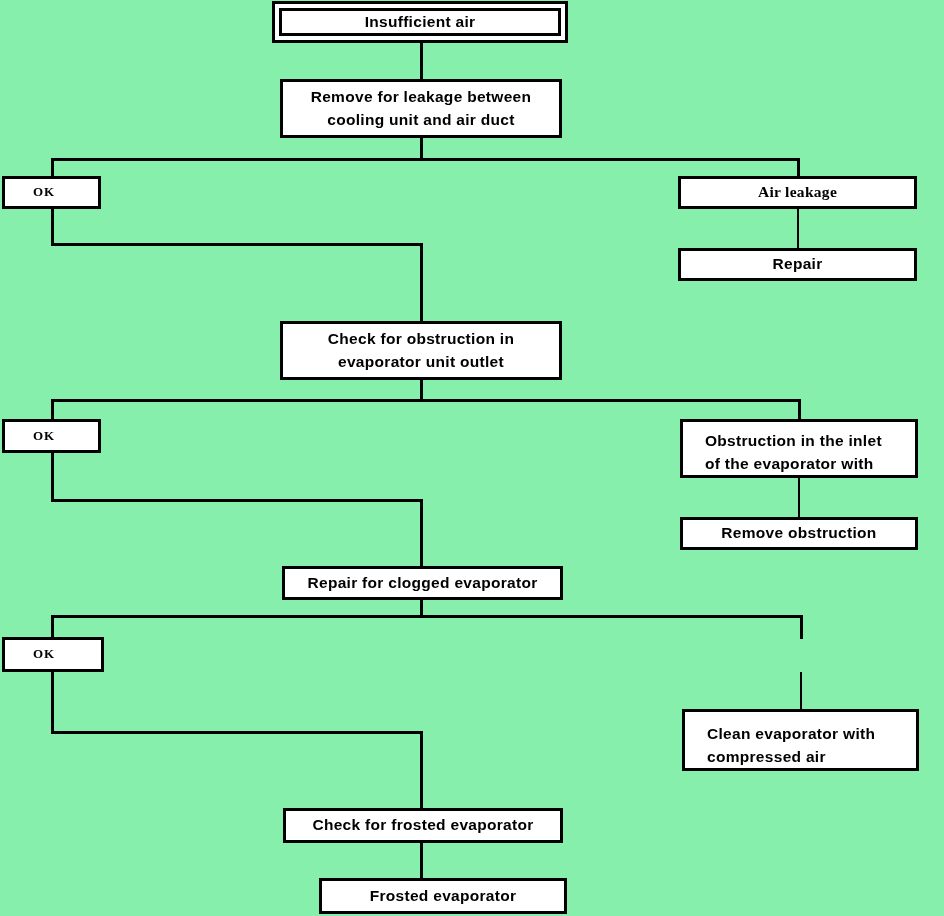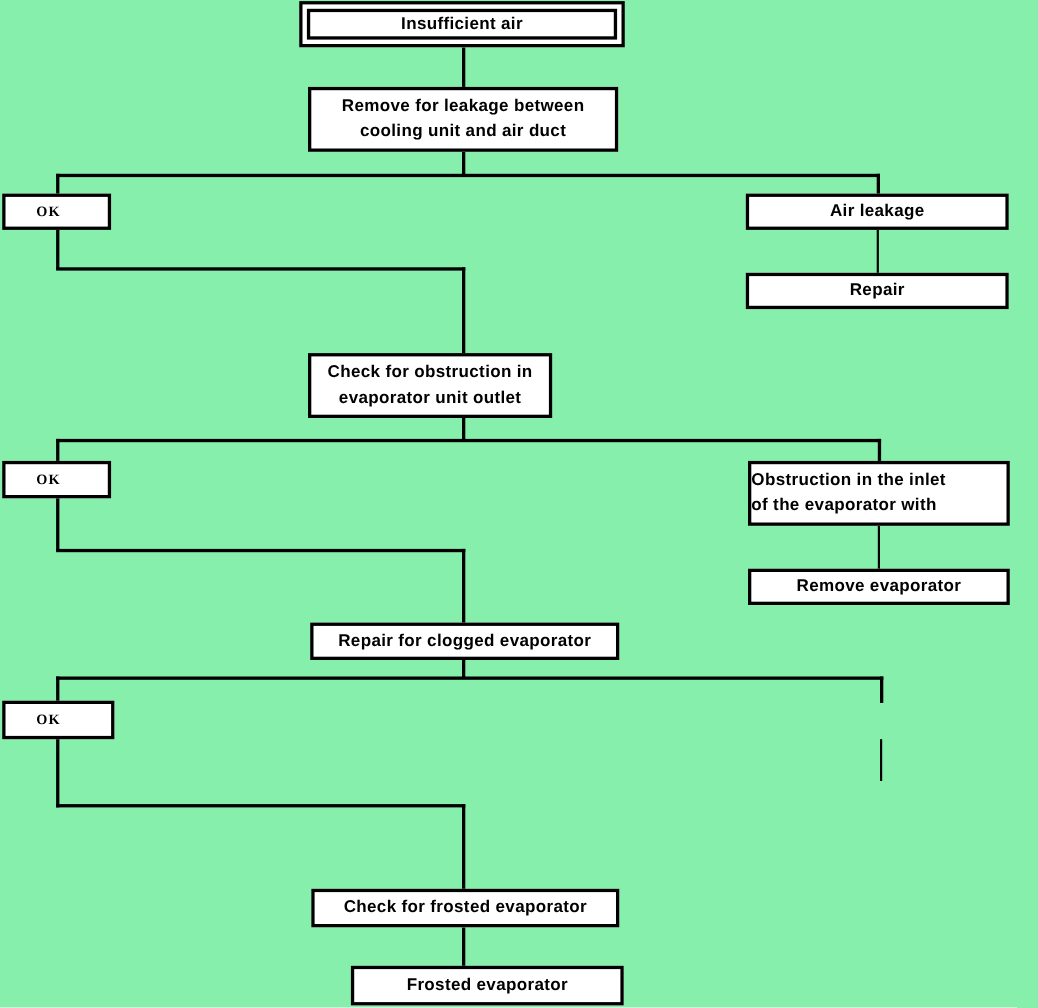--- a/index.html
+++ b/index.html
@@ -49,21 +49,23 @@
   }
   .node.ok {
     justify-content: flex-start;
     padding-left: 28px;
     font-size: 13px;
     letter-spacing: 1px;
     font-family: Liberation Serif, serif;
   }
   .node.lefttext {
     justify-content: flex-start;
+    padding-left: 22px;
     text-align: left;
+    align-items: flex-end;
   }
   .line {
     position: absolute;
     background: #000000;
     z-index: 1;
   }
   .vline { width: 3px; }
   .hline { height: 3px; }
   .label-txt { display: block; }
 </style>
@@ -92,34 +94,34 @@
   <div class="line hline" style="left:51px; top:158px; width:749px;"></div>
 
   <div class="line vline" style="left:51px; top:158px; height:87px;"></div>
 
   <div class="line vline" style="left:797px; top:158px; height:20px;"></div>
 
   <div class="node ok" style="left:2px; top:176px; width:99px; height:33px;">
     <span class="label-txt">OK</span>
   </div>
 
-  <div class="node" style="left:678px; top:176px; width:239px; height:33px;">
+  <div class="node" style="left:678px; top:176px; width:239px; height:33px;font-family:Liberation Serif, serif;">
     <span class="label-txt">Air leakage</span>
   </div>
 
   <div class="line vline" style="left:797px; top:209px; width:2px; height:40px;"></div>
 
   <div class="node" style="left:678px; top:248px; width:239px; height:33px;text-align:right;">
     <span class="label-txt">Repair</span>
   </div>
 
   <div class="line hline" style="left:51px; top:243px; width:372px;"></div>
   <div class="line vline" style="left:420px; top:243px; height:78px;"></div>
 
-  <div class="node" style="left:280px; top:321px; width:222px; height:59px;">
+  <div class="node" style="left:280px; top:321px; width:282px; height:59px;">
     <span>
       <span class="label-txt">Check for obstruction in</span>
       <span class="label-txt">evaporator unit outlet</span>
     </span>
   </div>
 
   <div class="line vline" style="left:420px; top:380px; height:21px;"></div>
   <div class="line hline" style="left:51px; top:399px; width:750px;"></div>
   <div class="line vline" style="left:51px; top:399px; height:102px;"></div>
   <div class="line vline" style="left:798px; top:399px; height:21px;"></div>
@@ -131,21 +133,21 @@
   <div class="node lefttext" style="left:680px; top:419px; width:238px; height:59px;">
     <span>
       <span class="label-txt">Obstruction in the inlet</span>
       <span class="label-txt">of the evaporator with</span>
     </span>
   </div>
 
   <div class="line vline" style="left:798px; top:478px; width:2px; height:40px;"></div>
 
   <div class="node" style="left:680px; top:517px; width:238px; height:33px;">
-    <span class="label-txt">Remove evaporator</span>
+    <span class="label-txt">Remove obstruction</span>
   </div>
 
   <div class="line hline" style="left:51px; top:499px; width:372px;"></div>
   <div class="line vline" style="left:420px; top:499px; height:68px;"></div>
 
   <div class="node" style="left:282px; top:566px; width:281px; height:34px;">
     <span class="label-txt">Repair for clogged evaporator</span>
   </div>
 
   <div class="line vline" style="left:420px; top:600px; height:17px;"></div>
@@ -153,20 +155,26 @@
   <div class="line vline" style="left:51px; top:615px; height:119px;"></div>
   <div class="line vline" style="left:800px; top:615px; height:24px;"></div>
 
   <div class="node ok" style="left:2px; top:637px; width:102px; height:35px;">
     <span class="label-txt">OK</span>
   </div>
 
 
   <div class="line vline" style="left:800px; top:672px; width:2px; height:38px;"></div>
 
+  <div class="node lefttext" style="left:682px; top:709px; width:237px; height:62px;">
+    <span>
+      <span class="label-txt">Clean evaporator with</span>
+      <span class="label-txt">compressed air</span>
+    </span>
+  </div>
 
   <div class="line hline" style="left:51px; top:731px; width:372px;"></div>
   <div class="line vline" style="left:420px; top:731px; height:78px;"></div>
 
   <div class="node" style="left:283px; top:808px; width:280px; height:35px;">
     <span class="label-txt">Check for frosted evaporator</span>
   </div>
 
   <div class="line vline" style="left:420px; top:843px; height:36px;"></div>
 

